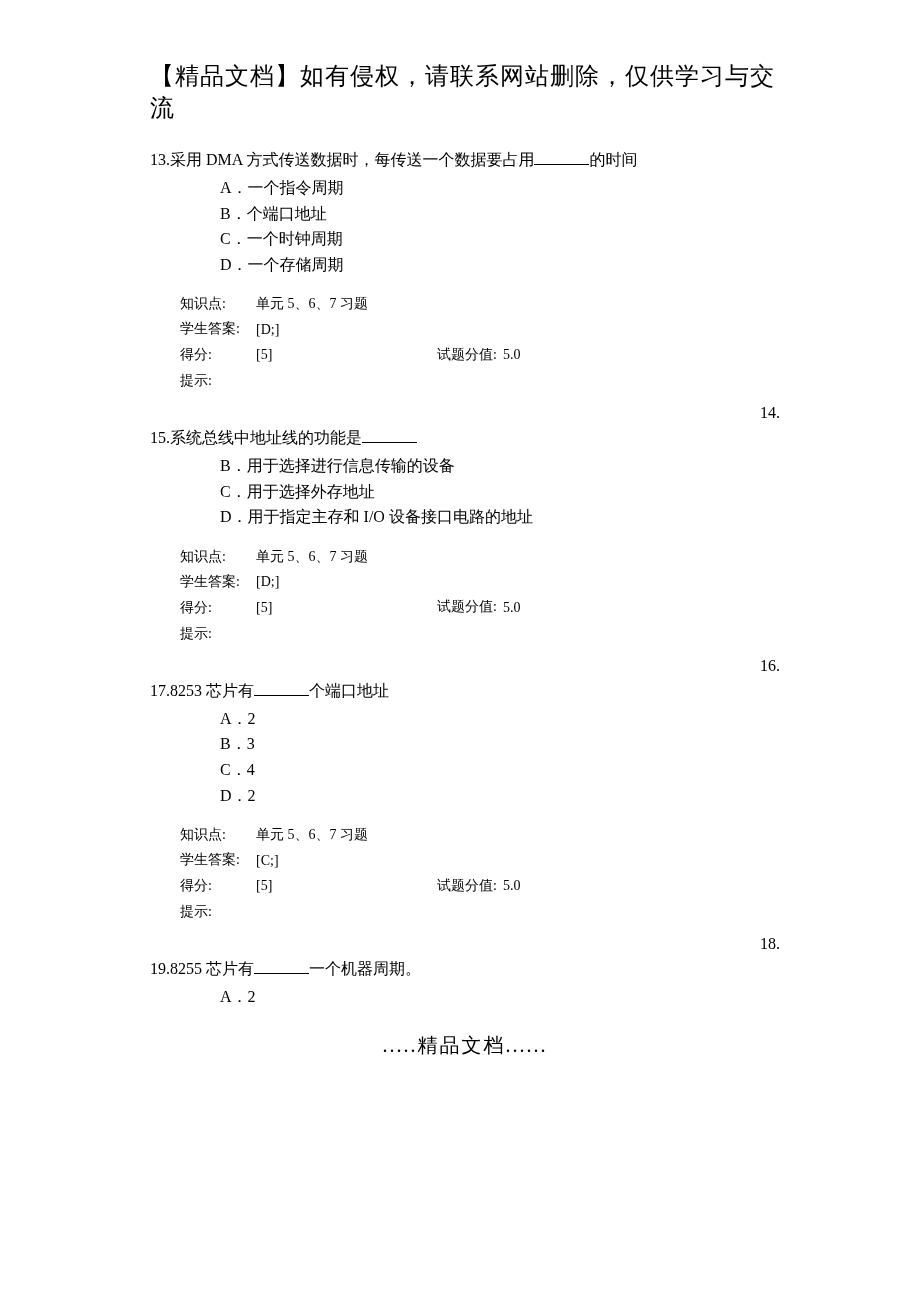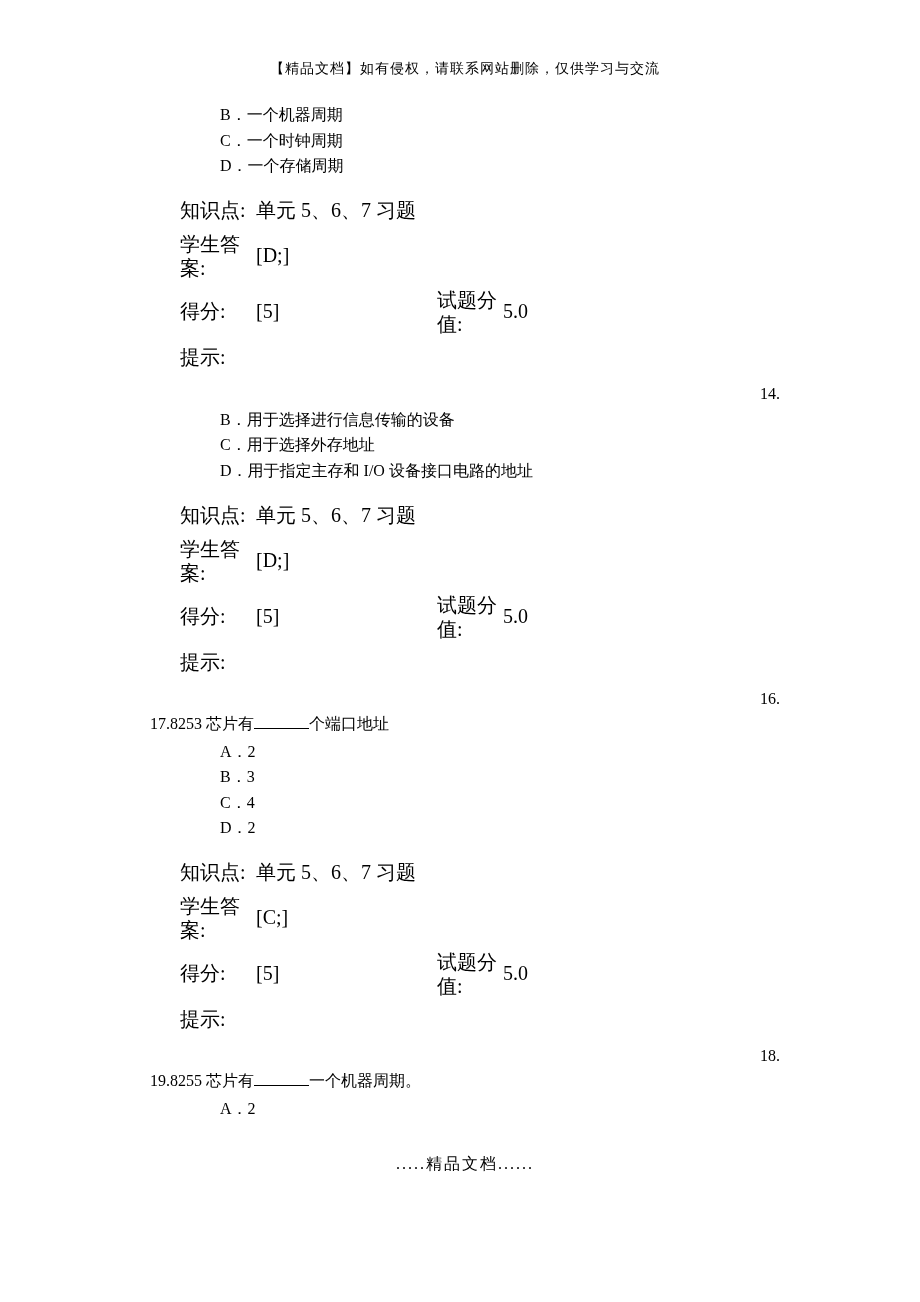--- a/index.html
+++ b/index.html
@@ -9,22 +9,21 @@
     background: #fff;
     margin: 0;
     padding: 0;
     width: 920px;
   }
   .page {
     padding: 60px 140px 40px 150px;
     box-sizing: border-box;
   }
   .header {
-    font-size: 14px;
-    text-align: center;
+    font-size: 24px;
     margin-bottom: 24px;
     letter-spacing: 1px;
   }
   .q-number {
     margin-top: 8px;
     text-align: right;
   }
   .q-stem {
     margin-top: 4px;
   }
@@ -37,21 +36,21 @@
     line-height: 1.6;
   }
   .meta-table {
     margin-left: 30px;
     margin-bottom: 10px;
     border-collapse: collapse;
   }
   .meta-table td {
     padding: 4px 6px 4px 0;
     vertical-align: middle;
-    font-size: 20px;
+    font-size: 14px;
   }
   .meta-label {
     width: 70px;
   }
   .meta-label-wide {
     width: 70px;
     line-height: 1.2;
   }
   .meta-val {
     width: 175px;
@@ -63,34 +62,38 @@
   }
   .blank {
     display: inline-block;
     border-bottom: 1px solid #000;
     width: 55px;
     height: 1em;
     vertical-align: baseline;
   }
   .footer {
     text-align: center;
-    margin-top: 32px;
-    font-size: 16px;
+    margin-top: 22px;
+    font-size: 20px;
     letter-spacing: 2px;
   }
 </style>
 </head>
 <body>
 
 <div class="page">
 
   <div class="header">【精品文档】如有侵权，请联系网站删除，仅供学习与交流</div>
 
-  <div class="options">
-    <div>B．一个机器周期</div>
+  <div class="q-stem">
+    <span>13.</span><span>采用 DMA 方式传送数据时，每传送一个数据要占用</span><span class="blank"></span><span>的时间</span>
+  </div>
+  <div class="options">
+    <div>A．一个指令周期</div>
+    <div>B．个端口地址</div>
     <div>C．一个时钟周期</div>
     <div>D．一个存储周期</div>
   </div>
   <table class="meta-table">
     <tbody>
         <tr>
       <td class="meta-label">知识点:</td>
       <td class="meta-val">单元 5、6、7 习题</td>
       <td class="meta-label2"></td>
           <td></td>
@@ -110,20 +113,23 @@
     <tr>
       <td class="meta-label">提示:</td>
       <td class="meta-val"></td>
       <td class="meta-label2"></td>
           <td></td>
     </tr>
   </tbody>
     </table>
 
   <div class="q-number">14.</div>
+  <div class="q-stem">
+    <span>15.</span><span>系统总线中地址线的功能是</span><span class="blank"></span><span></span>
+  </div>
   <div class="options">
     <div>B．用于选择进行信息传输的设备</div>
     <div>C．用于选择外存地址</div>
     <div>D．用于指定主存和 I/O 设备接口电路的地址</div>
   </div>
   <table class="meta-table">
     <tbody>
         <tr>
       <td class="meta-label">知识点:</td>
       <td class="meta-val">单元 5、6、7 习题</td>

